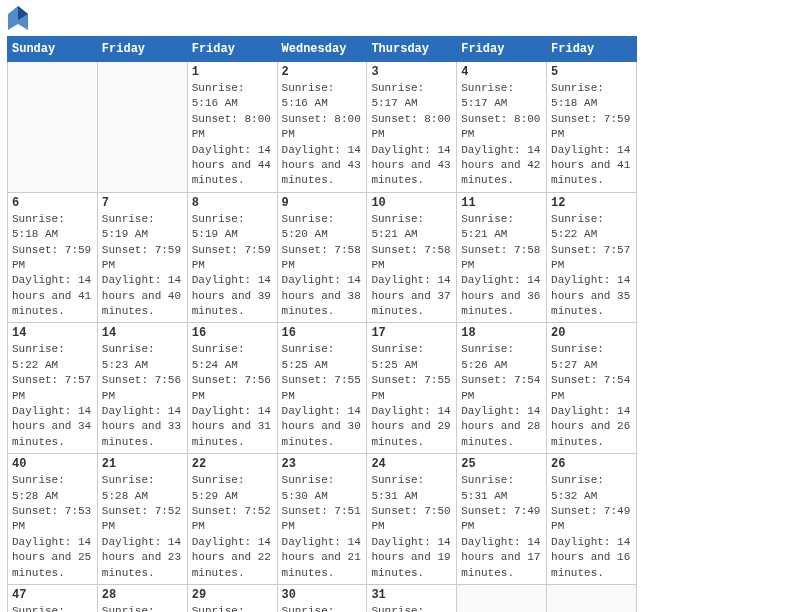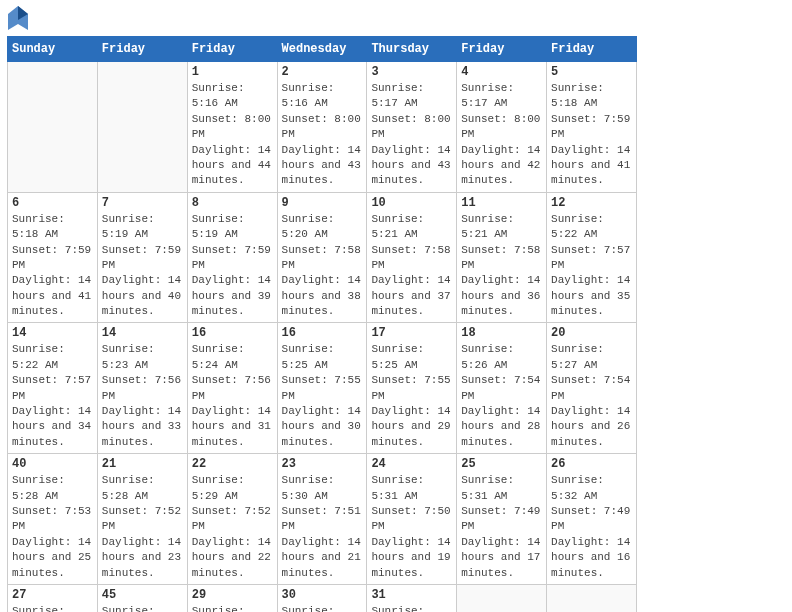--- a/index.html
+++ b/index.html
@@ -235,25 +235,25 @@
             <span class="day-number">25</span>
             <div class="day-info">Sunrise: 5:31 AM<br>Sunset: 7:49 PM<br>Daylight: 14 hours and 17 minutes.</div>
           </td>
           <td>
             <span class="day-number">26</span>
             <div class="day-info">Sunrise: 5:32 AM<br>Sunset: 7:49 PM<br>Daylight: 14 hours and 16 minutes.</div>
           </td>
         </tr>
         <tr>
           <td>
-            <span class="day-number">27</span>
+            <span class="day-number">47</span>
             <div class="day-info">Sunrise: 5:33 AM<br>Sunset: 7:48 PM<br>Daylight: 14 hours and 14 minutes.</div>
           </td>
           <td>
-            <span class="day-number">45</span>
+            <span class="day-number">28</span>
             <div class="day-info">Sunrise: 5:34 AM<br>Sunset: 7:47 PM<br>Daylight: 14 hours and 12 minutes.</div>
           </td>
           <td>
             <span class="day-number">29</span>
             <div class="day-info">Sunrise: 5:35 AM<br>Sunset: 7:46 PM<br>Daylight: 14 hours and 11 minutes.</div>
           </td>
           <td>
             <span class="day-number">30</span>
             <div class="day-info">Sunrise: 5:36 AM<br>Sunset: 7:45 PM<br>Daylight: 14 hours and 9 minutes.</div>
           </td>

